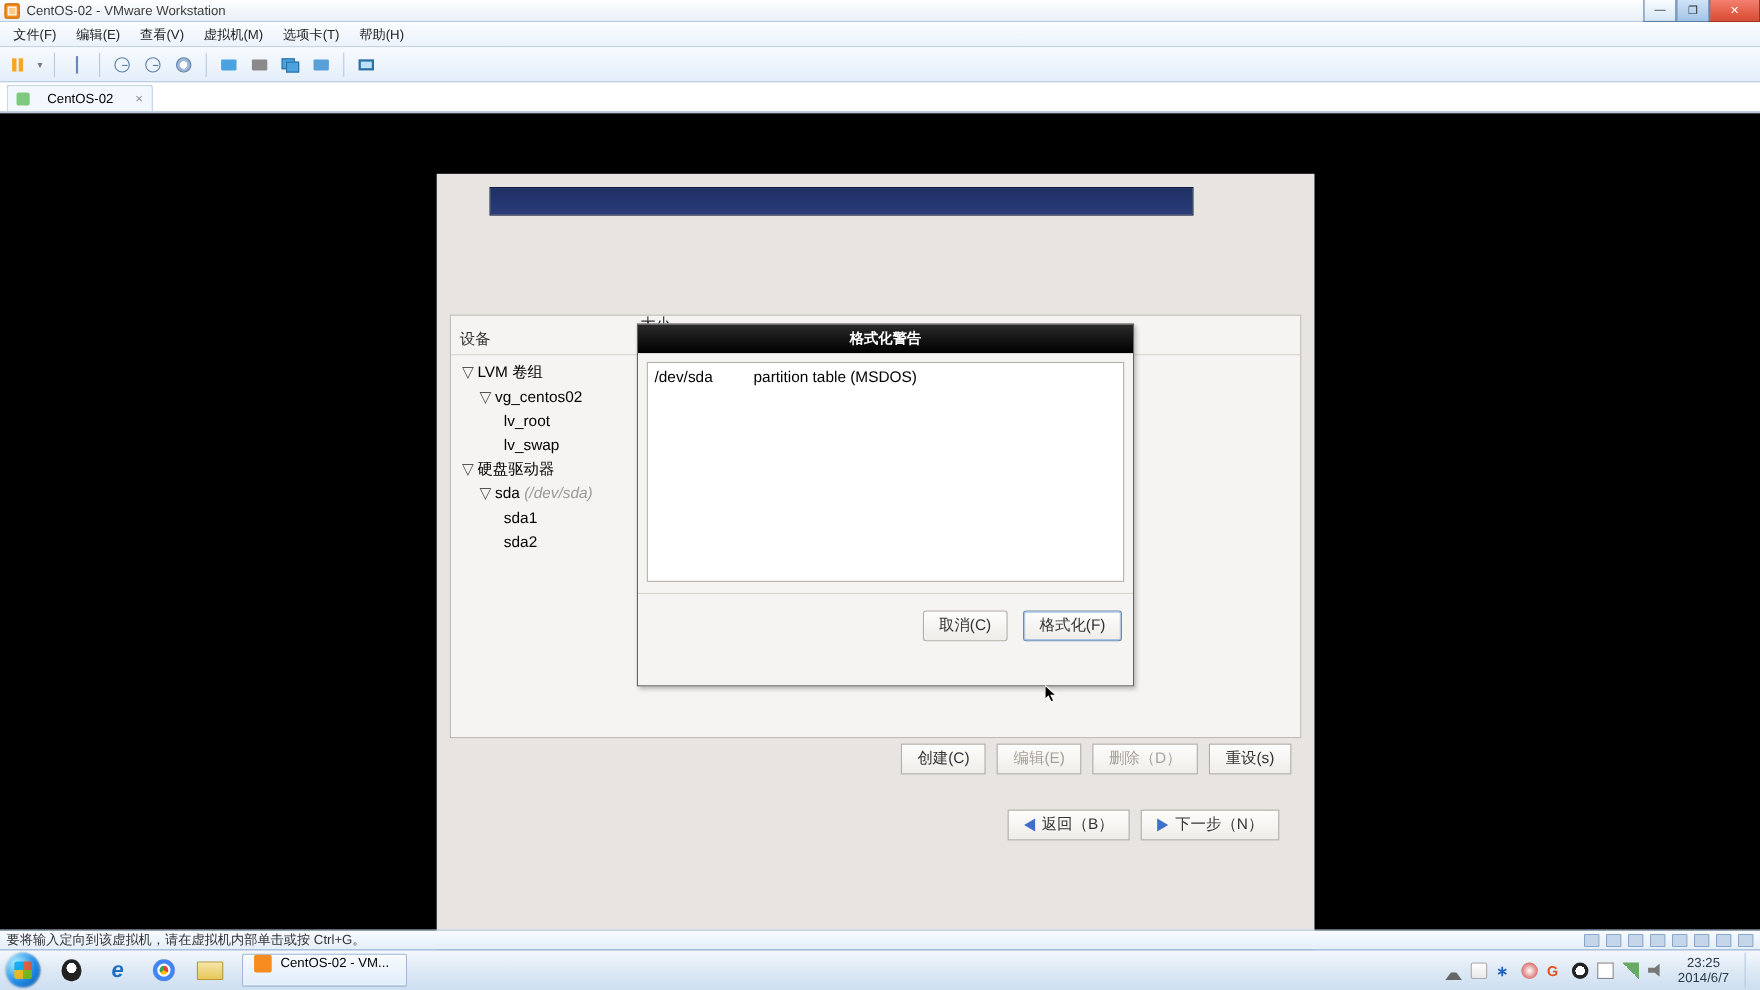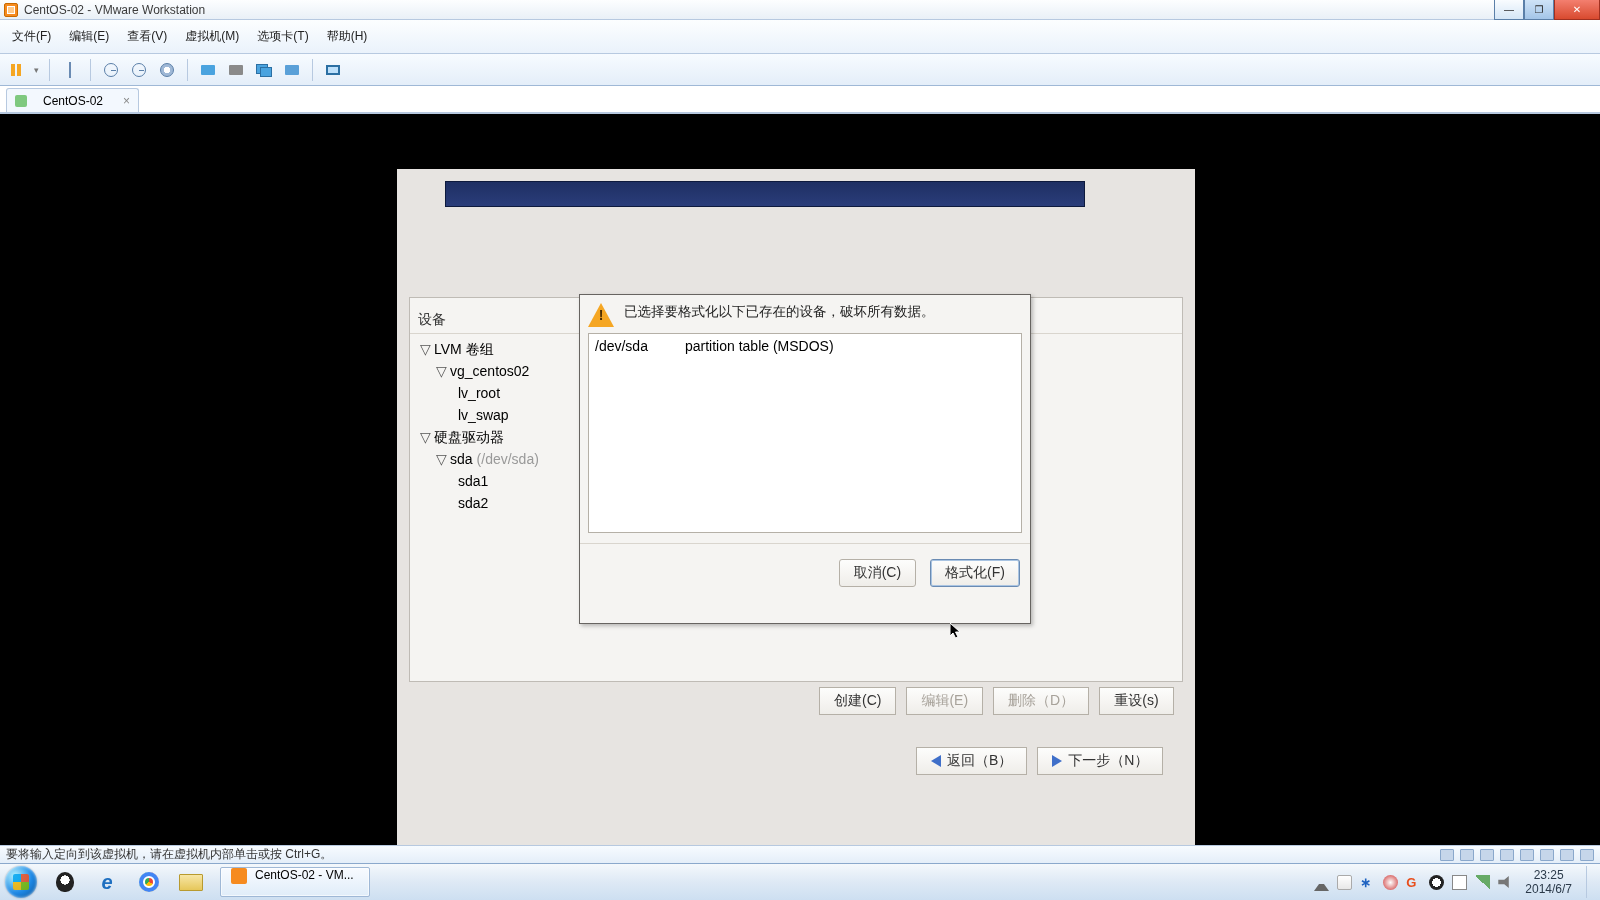--- a/index.html
+++ b/index.html
@@ -7,21 +7,21 @@
 
 
 .titlebar{height:20px;background:linear-gradient(#fdfeff,#e9f0f7);border-bottom:1px solid #b7c9e0;display:flex;align-items:center;padding:0 4px;position:relative}
 .titlebar .appicon{width:14px;height:14px;background:#f68b1f;border:1px solid #c96a00;border-radius:2px;margin-right:6px;display:flex;align-items:center;justify-content:center}
 .titlebar .appicon::after{content:"";width:6px;height:6px;border:1px solid #fff;background:#ffc98a}
 .titlebar .text{color:#3b3b3b}
 .winctl{position:absolute;right:0;top:0;display:flex;height:20px}
 .winctl div{width:30px;height:20px;border:1px solid #5a7fa8;border-top:none;display:flex;align-items:center;justify-content:center;background:linear-gradient(#f9fcff,#d5e6f6);color:#2b2b2b;font-size:10px}
 .winctl .close{background:linear-gradient(#f37f6f,#d84a2f);color:#fff;width:46px;border-color:#a03020}
 .winctl .maxouter{background:linear-gradient(#cfe3f7,#a3c5e8)}
-.menubar{height:34px;background:linear-gradient(#fcfeff,#eaf2fb);border-bottom:1px solid #b7c9e0;display:flex;align-items:center;padding:0 6px;gap:6px}
+.menubar{height:23px;background:linear-gradient(#fcfeff,#eaf2fb);border-bottom:1px solid #b7c9e0;display:flex;align-items:center;padding:0 6px;gap:6px}
 .menubar span{padding:2px 6px;color:#222}
 .toolbar{height:32px;background:linear-gradient(#f7fbff,#e4eef9);border-bottom:1px solid #9fb8d6;display:flex;align-items:center;padding:0 6px;gap:8px}
 .tbsep{width:1px;height:22px;background:#b7c9e0;margin:0 2px}
 .tbicon{width:20px;height:20px;border-radius:2px;display:flex;align-items:center;justify-content:center}
 .ico-pause{display:flex;gap:2px}.ico-pause::before,.ico-pause::after{content:"";width:4px;height:12px;background:#f5a623}
 .ico-snap::before{content:"";width:14px;height:10px;border:1px solid #6a8bb3;background:#fff}
 .ico-clock{width:14px;height:14px;border:1px solid #5a7fa8;border-radius:50%;position:relative}
 .ico-clock::after{content:"";position:absolute;width:5px;height:1px;background:#5a7fa8;top:6px;left:6px}
 .ico-gear{width:14px;height:14px;border:1px solid #5a7fa8;border-radius:50%;background:radial-gradient(circle,#fff 40%,#9fb8d6 41%)}
 .ico-sq{width:14px;height:10px;background:#4aa3df;border-radius:1px}
@@ -45,21 +45,21 @@
 .colhead{display:flex;padding:4px 8px;font-size:14px;color:#333;border-bottom:1px solid #d9d5ce;align-items:flex-end;height:36px}
 .colhead .c1{width:138px}
 .colhead .c2{width:54px;text-align:right;line-height:1.1}
 .colhead .c3{width:80px;text-align:center;line-height:1.1}
 .tree{padding:4px 4px;font-size:14px;line-height:22px}
 .tree .row{display:flex;align-items:center;height:22px}
 .tree .ind0{padding-left:6px}.tree .ind1{padding-left:22px}.tree .ind2{padding-left:44px}
 .tree .tw{width:12px;display:inline-block;color:#555;margin-right:2px}
 .tree .name{white-space:nowrap}
 .tree .sz{position:absolute;left:148px;width:40px;text-align:right}
-.tree .dim{color:#999;margin-left:4px}
+.tree .dim{color:#999;font-style:italic;margin-left:4px}
 .btnrow{position:absolute;display:flex;gap:10px}
 .btn{height:28px;padding:0 14px;background:linear-gradient(#fdfdfc,#efede9);border:1px solid #b5b0a7;border-radius:0;display:flex;align-items:center;color:#333;font-size:14px;gap:6px}
 .btn.dis{color:#a7a29a}
 .btn.arrow-l::before{content:"";width:0;height:0;border-top:6px solid transparent;border-bottom:6px solid transparent;border-right:10px solid #3f6fc9}
 .btn.arrow-r::before{content:"";width:0;height:0;border-top:6px solid transparent;border-bottom:6px solid transparent;border-left:10px solid #3f6fc9}
 
 
 .modal{position:absolute;left:579px;top:294px;width:452px;height:330px;background:#f5f4f2;border:1px solid #676461;box-shadow:2px 2px 4px rgba(0,0,0,.25)}
 .modal .dlgtitle{height:26px;background:linear-gradient(#2a2a2a,#000);color:#fff;font-size:13px;display:flex;align-items:center;justify-content:center;font-weight:bold}
 .modal .body{padding:8px 8px 0 8px}
@@ -240,25 +240,22 @@
           <span>返回（B）</span>
         </div>
       <div class="btn arrow-r">
           <span>下一步（N）</span>
         </div>
     </div>
   </div>
 </div>
 
 <div class="modal">
+  <div class="dlgtitle">格式化警告</div>
   <div class="body">
-    <div class="msgrow">
-      <div class="warnicon"></div>
-      <div class="msg">已选择要格式化以下已存在的设备，破坏所有数据。</div>
-    </div>
     <div class="list">
       <div class="litem">
         <span class="ldev">/dev/sda</span>
         <span>partition table (MSDOS)</span>
       </div>
     </div>
   </div>
   <div class="dlgbtns">
     <div class="dlgbtn">取消(C)</div>
     <div class="dlgbtn focus">格式化(F)</div>

